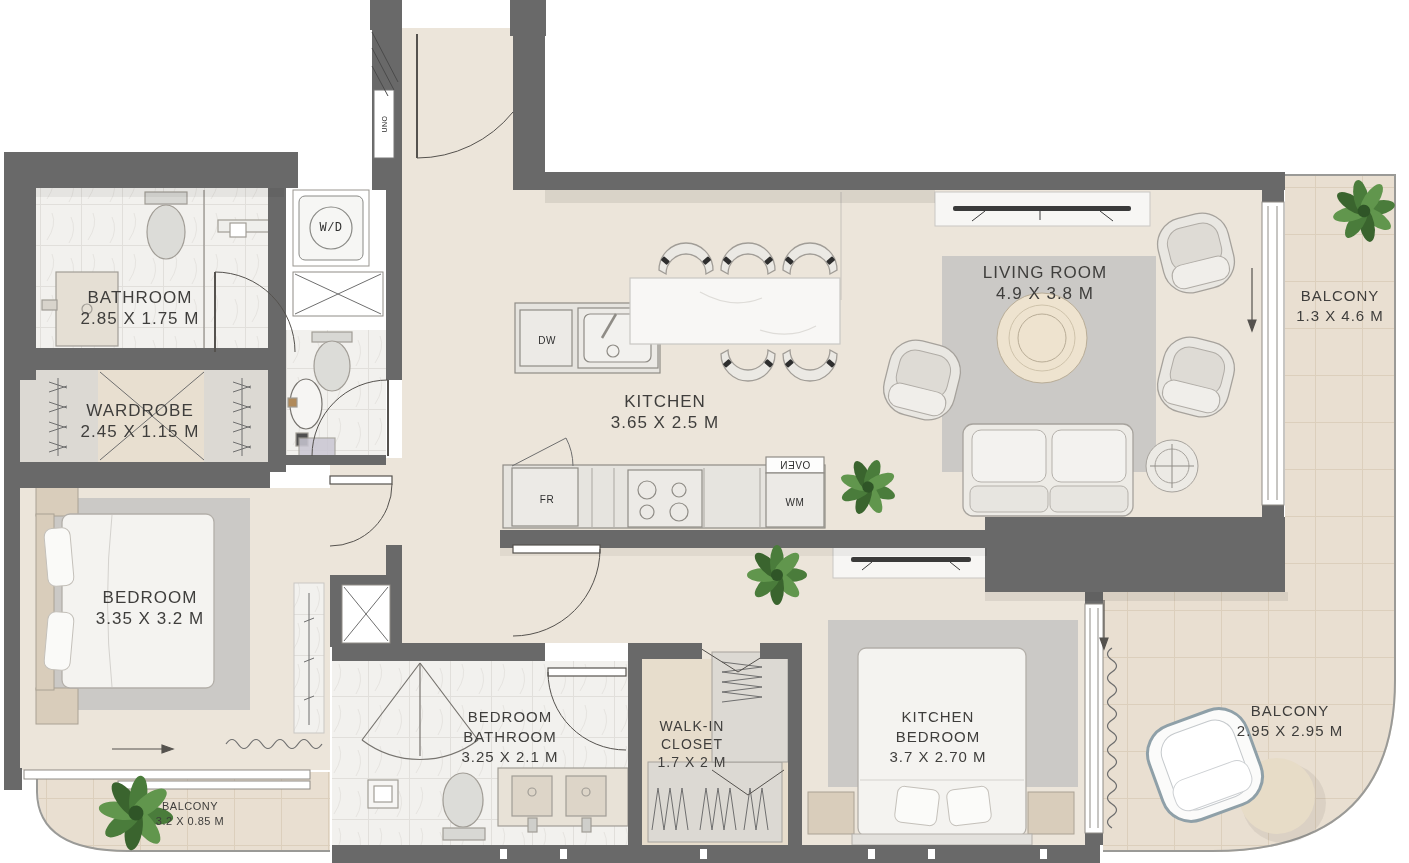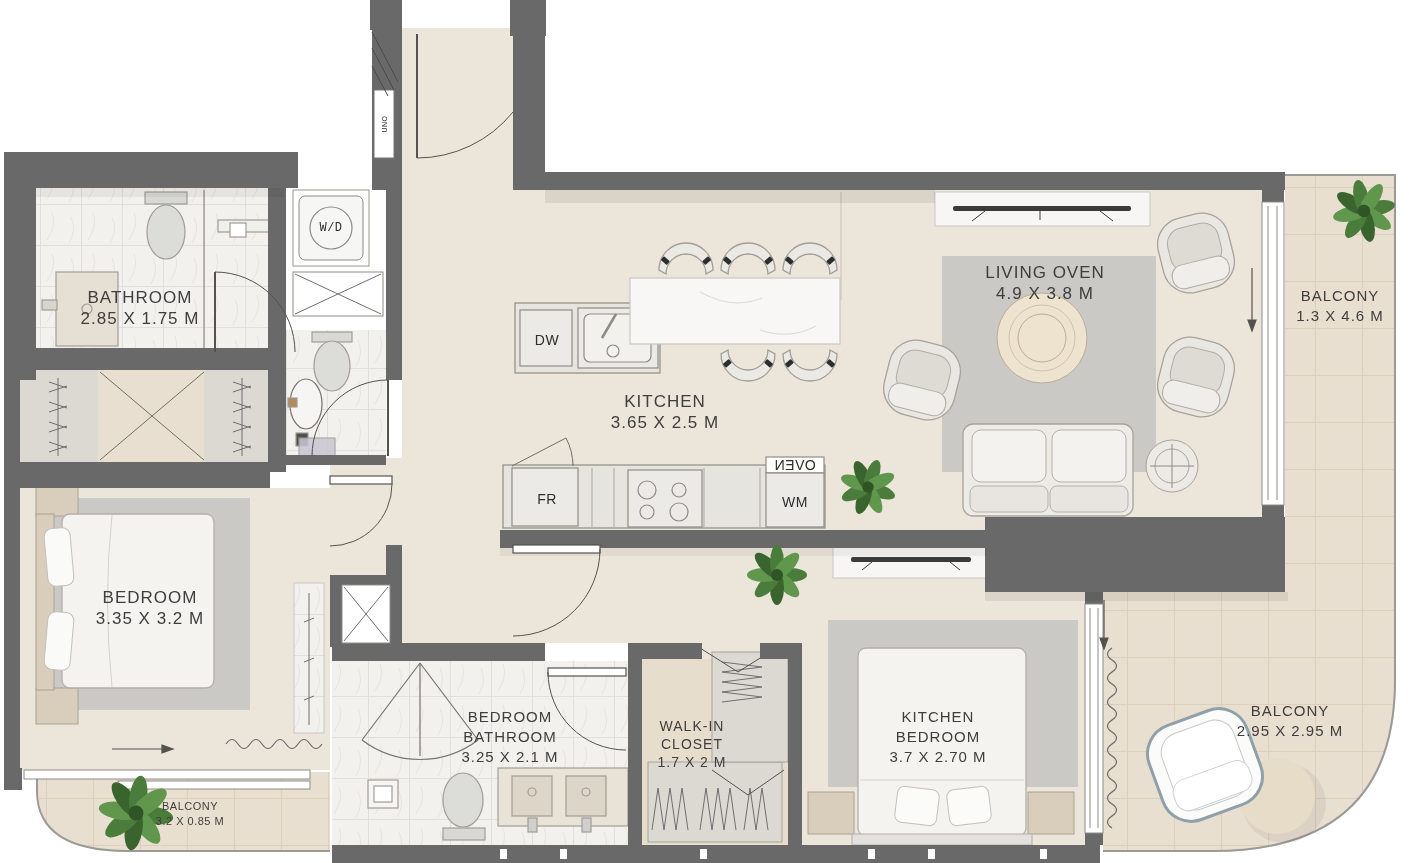--- a/index.html
+++ b/index.html
@@ -8,21 +8,21 @@
   #plan svg{position:absolute;left:0;top:0;}
   .lbl{position:absolute;transform:translate(-50%,-50%);text-align:center;color:#3f3e3c;
        letter-spacing:1px;white-space:nowrap;pointer-events:none;}
   .lbl .ln{display:block;}
   .big{font-size:17px;line-height:21px;}
   .med{font-size:15px;line-height:20px;}
   .sml{font-size:14px;line-height:18px;}
   .tiny{font-size:11px;line-height:15px;letter-spacing:0.5px;}
   .tag{position:absolute;transform:translate(-50%,-50%);color:#2e2e2e;letter-spacing:0.5px;
        pointer-events:none;}
-  .tag.t10{font-size:14px;}
+  .tag.t10{font-size:10px;}
   .tag.t8{font-size:12px;font-family:Liberation Mono, monospace;}
   .tag.mirror{transform:translate(-50%,-50%) scaleX(-1);}
   .tag.vert{transform:translate(-50%,-50%) rotate(-90deg);font-size:7px;}
 </style>
 </head>
 <body>
 
 <div id="plan">
 
 <svg width="1409" height="863" viewBox="0 0 1409 863">
@@ -336,26 +336,30 @@
   <use href="#plantDef" transform="translate(868,487) scale(0.95) rotate(20)"></use>
   <use href="#plantDef" transform="translate(1364,211) scale(1.05) rotate(-12)"></use>
   <use href="#plantDef" transform="translate(136,813) scale(1.25) rotate(8)"></use>
 </g>
 </svg>
 
 <div class="lbl big" style="left:140px;top:308px">
   <span class="ln">BATHROOM</span>
   <span class="ln">2.85 X 1.75 M</span>
 </div>
+<div class="lbl big" style="left:140px;top:421px">
+  <span class="ln">WARDROBE</span>
+  <span class="ln">2.45 X 1.15 M</span>
+</div>
 <div class="lbl big" style="left:665px;top:412px">
   <span class="ln">KITCHEN</span>
   <span class="ln">3.65 X 2.5 M</span>
 </div>
 <div class="lbl big" style="left:1045px;top:283px">
-  <span class="ln">LIVING OVEN</span>
+  <span class="ln">LIVING ROOM</span>
   <span class="ln">4.9 X 3.8 M</span>
 </div>
 <div class="lbl big" style="left:150px;top:608px">
   <span class="ln">BEDROOM</span>
   <span class="ln">3.35 X 3.2 M</span>
 </div>
 <div class="lbl med" style="left:510px;top:737px">
   <span class="ln">BEDROOM</span>
   <span class="ln">BATHROOM</span>
   <span class="ln">3.25 X 2.1 M</span>

